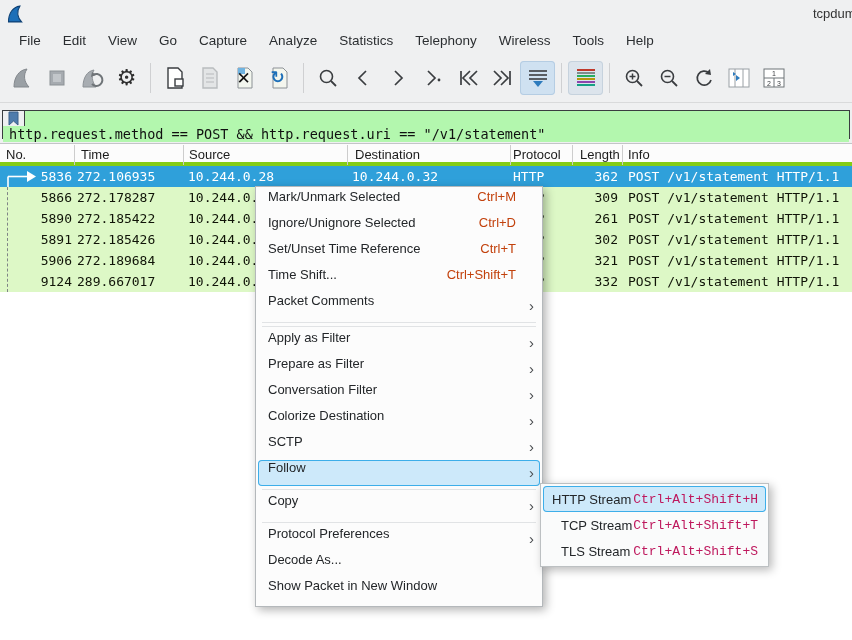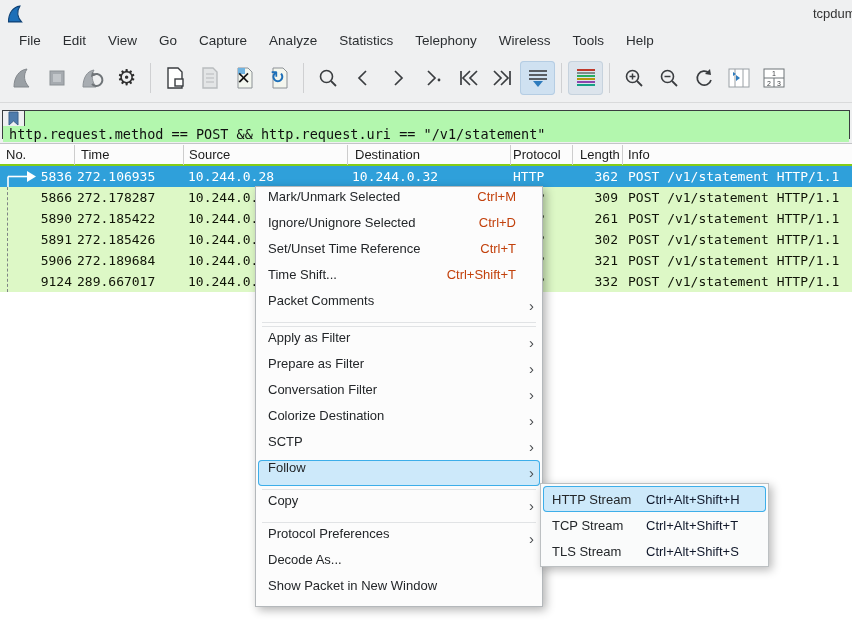--- a/index.html
+++ b/index.html
@@ -26,21 +26,21 @@
   
   .filterbar{position:absolute;left:0;top:103px;width:852px;height:40px;background:#eff0f1;}
   .filter-wrap{position:absolute;left:2px;top:7px;width:846px;height:27px;border:1px solid #3a3d40;
                display:flex;background:#b3f7ae;flex-direction:column;}
   .bookmark-btn{width:21px;background:#eef0f1;border-right:1px solid #3a3d40;display:flex;
                 align-items:center;justify-content:center;}
   .filter-input{flex:1;border:0;outline:0;background:#b3f7ae;color:#101010;
                 font-family:"DejaVu Sans Mono",monospace;font-size:13.5px;padding:0 0 0 6px;}
   
   .pkt-header{position:absolute;left:0;top:143px;width:852px;height:23px;background:#fcfcfc;
-              border-top:1px solid #c3c5c7;border-bottom:2px solid #84cc16;box-sizing:border-box;}
+              border-top:1px solid #c3c5c7;border-bottom:4px solid #84cc16;box-sizing:border-box;}
   .hcell{position:absolute;top:0;height:22px;line-height:22px;font-size:13px;color:#1c1c1c;white-space:nowrap;}
   .hsep{position:absolute;top:1px;height:20px;width:1px;background:#cdcdcd;}
   .rows{position:absolute;left:0;top:166px;width:852px;}
   .prow{position:absolute;left:0;width:852px;height:21px;
         font-family:"DejaVu Sans Mono",monospace;font-size:13px;line-height:21px;white-space:nowrap;}
   .prow span{position:absolute;top:0;height:21px;}
   .prow.sel{background:#2fa0da;color:#ffffff;}
   .prow.http{background:#ddf8c6;color:#101408;}
   .c-no{left:0;width:72px;text-align:right;}
   .c-time{left:77px;}
@@ -60,23 +60,23 @@
   .mi-label{white-space:nowrap;}
   .mi-shortcut{margin-left:auto;color:#c2410c;white-space:nowrap;}
   .mi-arrow{width:18px;text-align:right;color:#4a4d50;font-size:15px;line-height:26px;}
   .mi.hl{margin:0 2px;padding:0 6px 0 10px;background:#cde9fa;
          box-shadow:inset 0 0 0 1px #3daee9;border-radius:4px;}
   .msep{height:1px;background:#e1e3e5;margin:3px 6px;}
   
   .smenu{position:absolute;left:540px;top:483px;width:229px;background:#fafbfb;
          border:1px solid #bcc0c2;box-sizing:border-box;padding:2px 0;
          box-shadow:3px 3px 9px rgba(0,0,0,.28);z-index:11;}
-  .smi{height:26px;display:flex;align-items:center;padding:0 10px 0 11px;font-size:13px;color:#232629;}
+  .smi{height:26px;display:flex;align-items:center;padding:0 10px 0 20px;font-size:13px;color:#232629;}
   .smi .smi-label{width:94px;white-space:nowrap;}
-  .smi .smi-shortcut{color:#0f172a;white-space:nowrap;}
+  .smi .smi-shortcut{color:#be185d;white-space:nowrap;font-family:Liberation Mono, monospace;}
   .smi.hl{margin:0 2px;padding:0 8px 0 9px;background:#cde9fa;
           box-shadow:inset 0 0 0 1px #3daee9;border-radius:4px;}
   svg{display:block;}
 </style>
 </head>
 <body>
 
 <div class="screen">
 
   <div class="titlebar">

